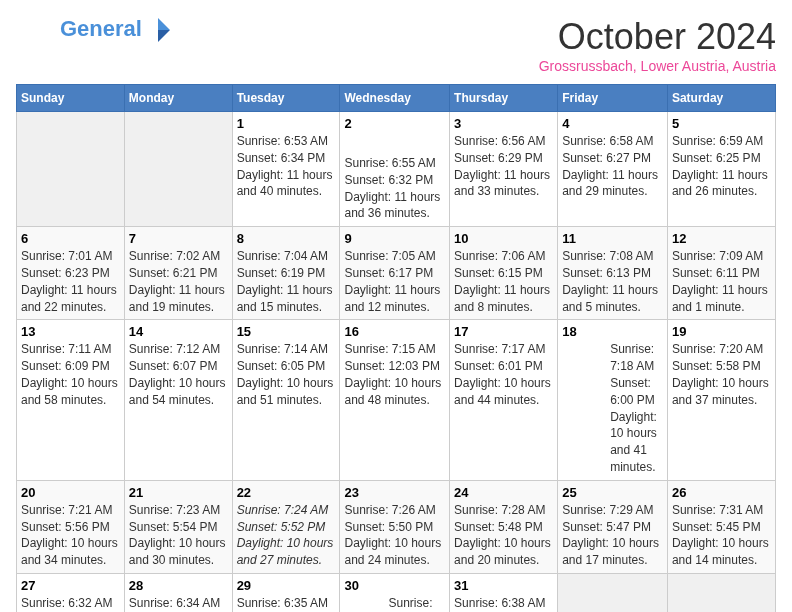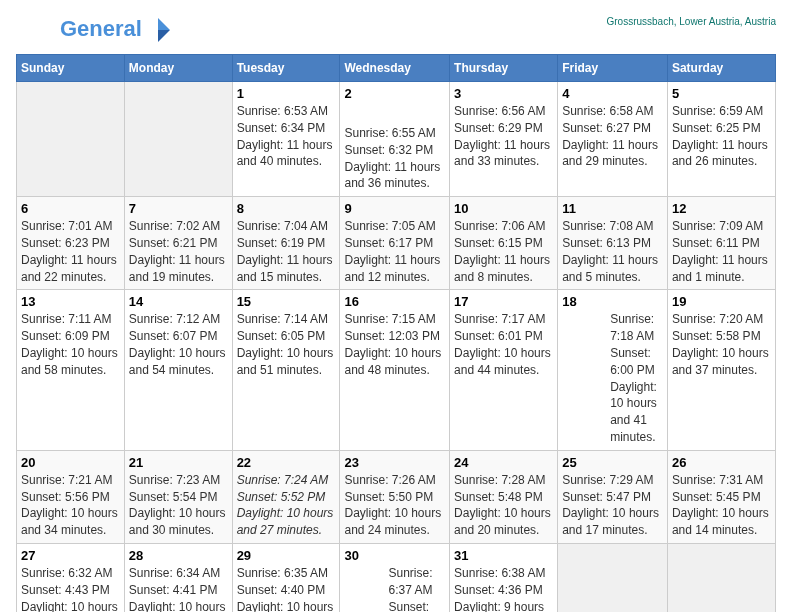--- a/index.html
+++ b/index.html
@@ -37,22 +37,22 @@
     }
     .title-block {
       text-align: right;
     }
     .month-title {
       font-size: 36px;
       font-weight: 300;
       color: #333;
     }
     .location {
-      font-size: 10px;
-      color: #0f766e;
+      font-size: 14px;
+      color: #ec4899;
     }
     table {
       width: 100%;
       border-collapse: collapse;
       font-size: 11px;
     }
     thead tr th {
       background: #4a7fc1;
       color: #fff;
       padding: 6px 4px;
@@ -94,20 +94,21 @@
     <div>
       <div class="logo-text">
         <span>General</span><svg class="logo-icon" viewBox="0 0 28 28" style="display:inline-block;vertical-align:middle;margin-left:2px">
             <polygon points="14,2 26,14 14,14" fill="#4a90d9"></polygon>
             <polygon points="14,14 26,14 14,26" fill="#2a5fa5"></polygon>
           </svg>
       </div>
     </div>
   </div>
   <div class="title-block">
+    <div class="month-title">October 2024</div>
     <div class="location">Grossrussbach, Lower Austria, Austria</div>
   </div>
 </div>
 
 <table>
   <thead>
     <tr>
     <th>Sunday</th>
         <th>Monday</th>
         <th>Tuesday</th>

